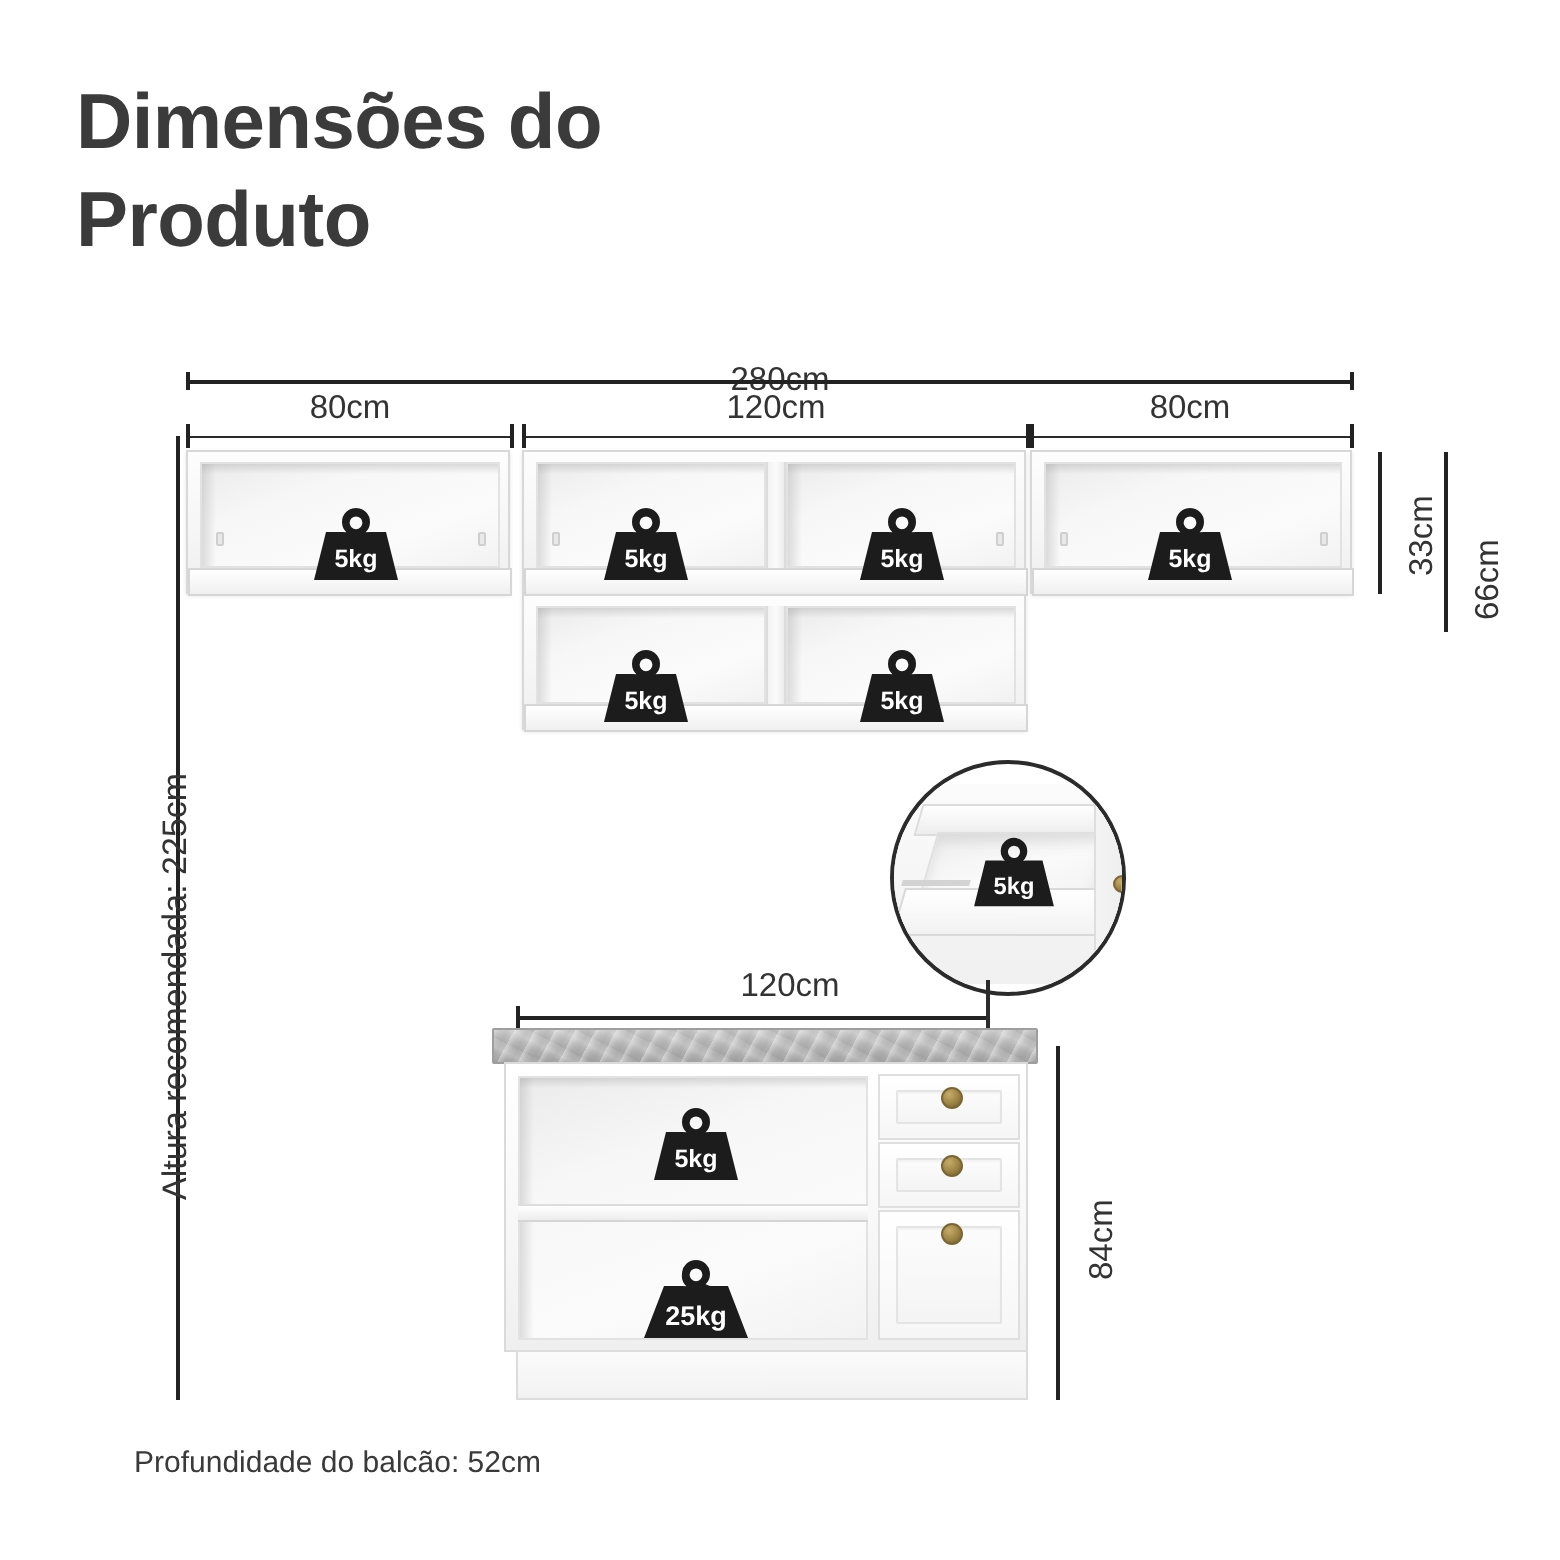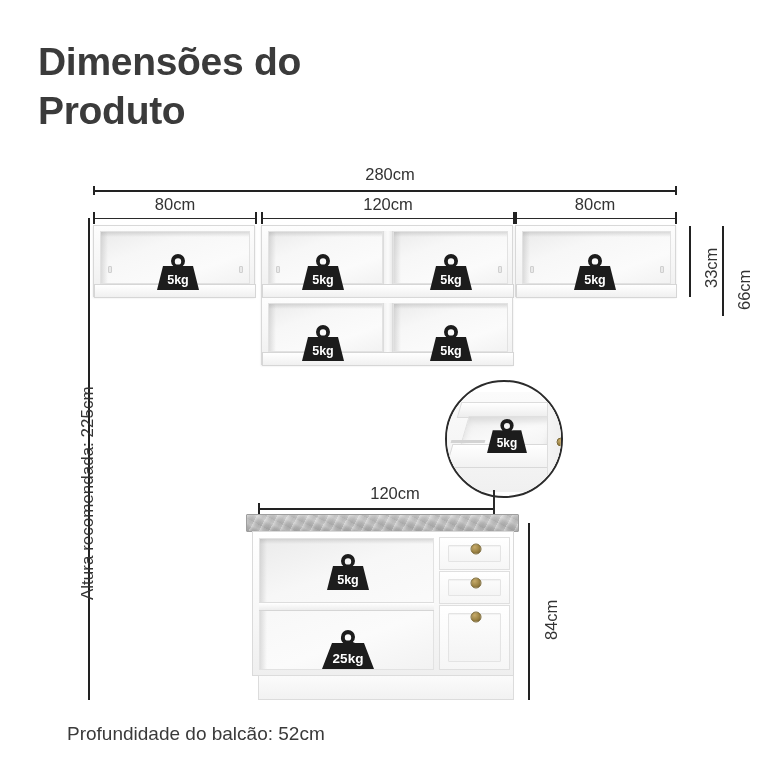--- a/index.html
+++ b/index.html
@@ -206,33 +206,33 @@
   }
   .leader {
     position: absolute;
     width: 0;
     border-left: 2px solid #2b2b2b;
   }
 
   
   .footer-text {
     position: absolute;
-    font-size: 19px;
+    font-size: 15px;
     color: #3a3a3a;
     white-space: nowrap;
   }
 </style>
 </head>
 <body>
 
 <div id="page">
 
   <div class="title">Dimensões do Produto</div>
 
-  <div class="dimlabel" style="left:335px; top:165px; width:110px;">280cm</div>
+  <div class="dimlabel" style="left:335px; top:181px; width:110px;">280cm</div>
   <div class="dimline-h" style="left:93px; top:190px; width:583px;"></div>
   <div class="dimcap-v" style="left:93px; top:186px; height:9px;"></div>
   <div class="dimcap-v" style="left:675px; top:186px; height:9px;"></div>
 
   <div class="dimlabel" style="left:130px; top:195px; width:90px;">80cm</div>
   <div class="dimline-h thin" style="left:93px; top:218px; width:162px;"></div>
   <div class="dimcap-v" style="left:93px; top:212px; height:12px;"></div>
   <div class="dimcap-v" style="left:255px; top:212px; height:12px;"></div>
 
   <div class="dimlabel" style="left:338px; top:195px; width:100px;">120cm</div>

